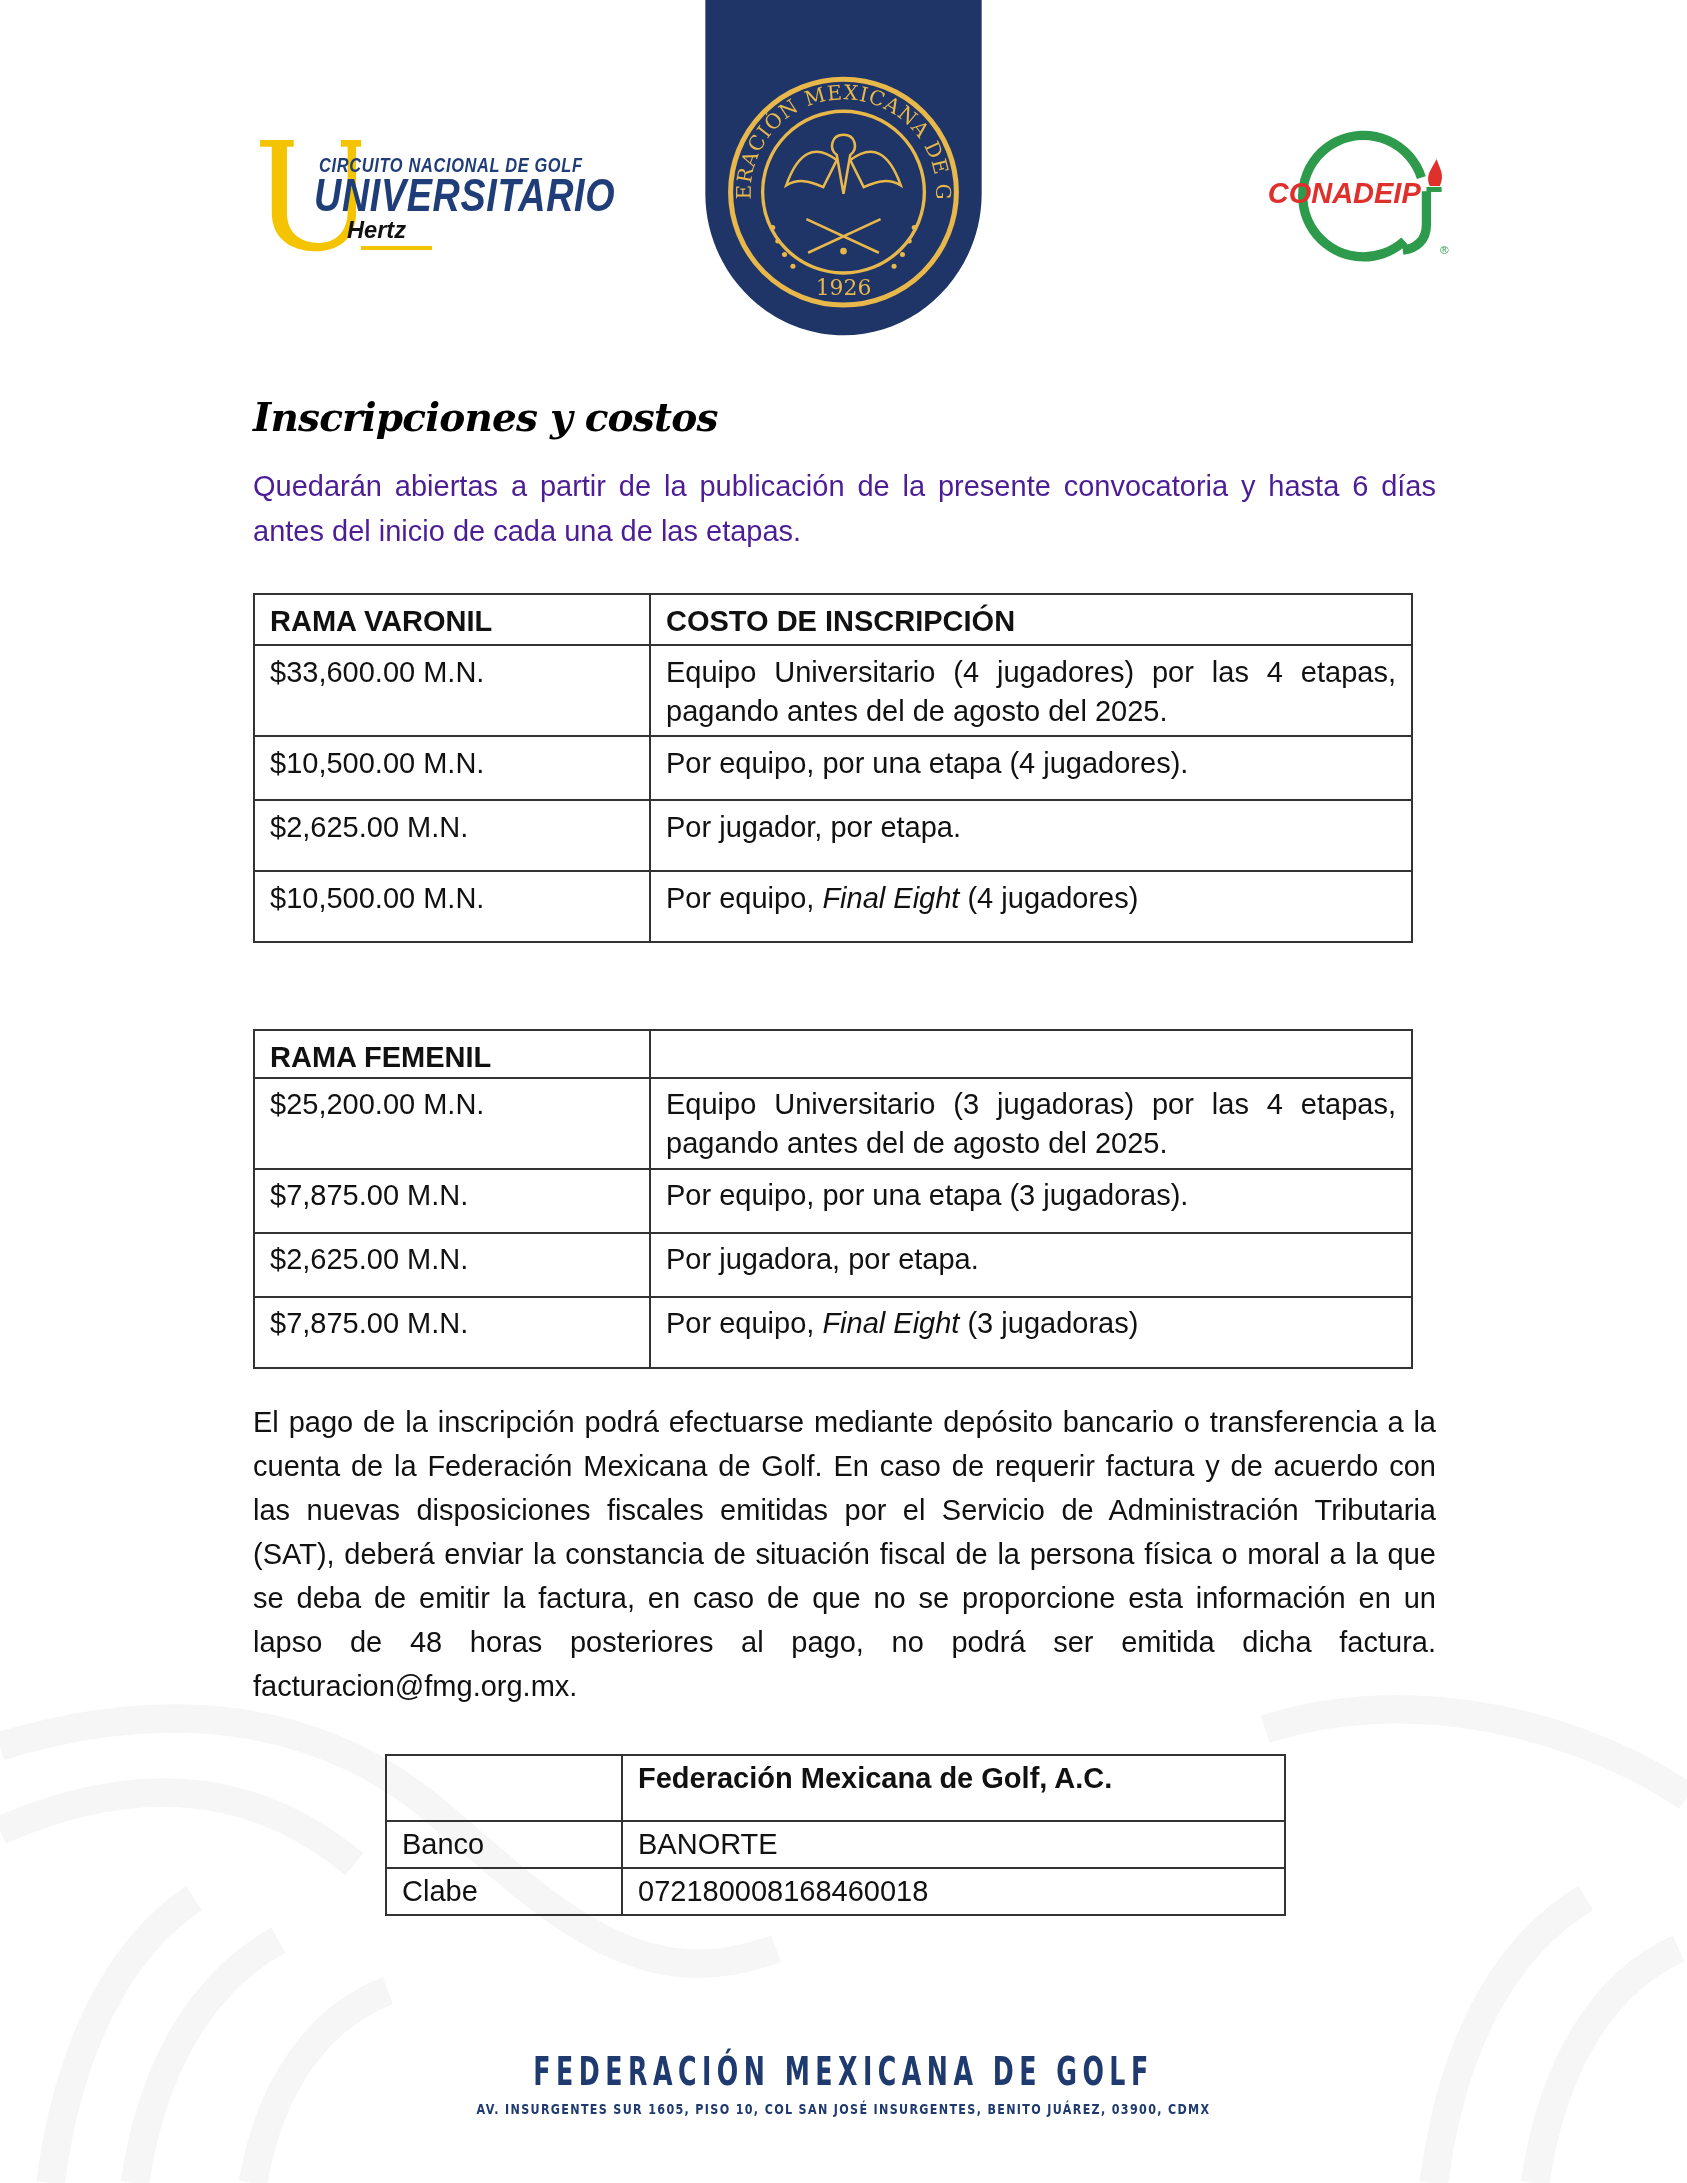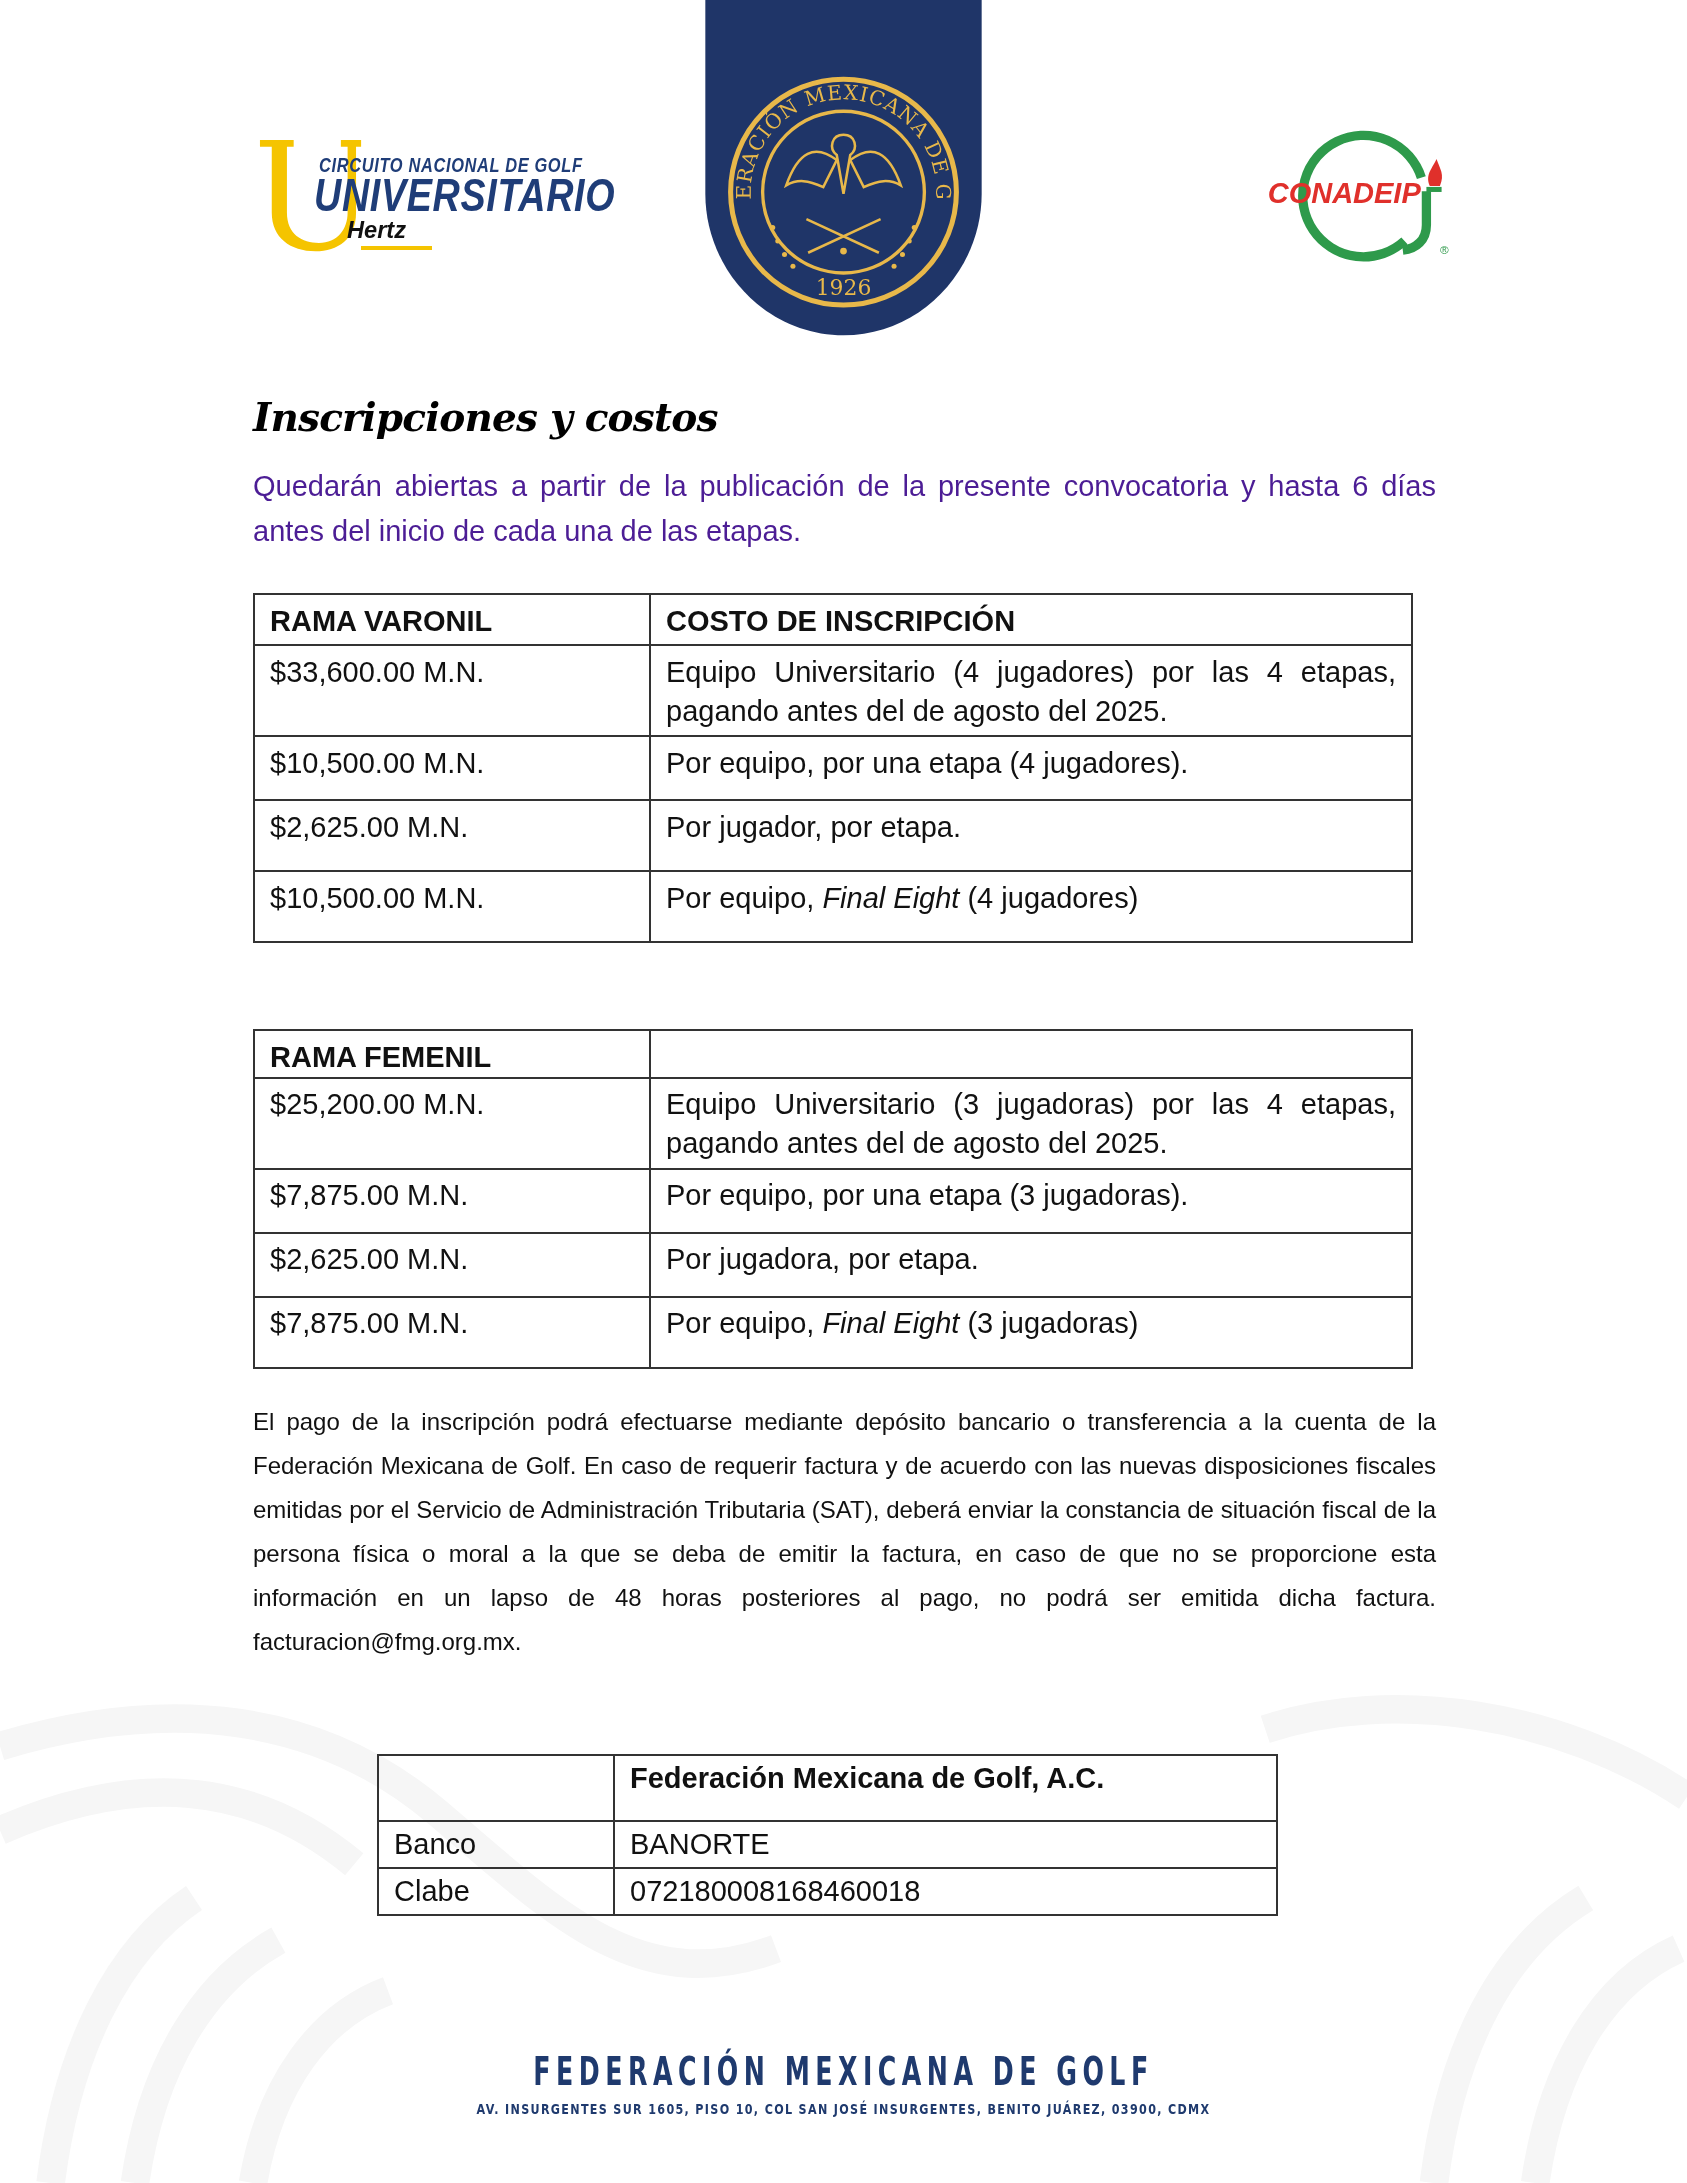--- a/index.html
+++ b/index.html
@@ -35,23 +35,23 @@
     .t-varonil { top: 593px; }
     .t-femenil { top: 1029px; padding-left: 36px; }
     .r-head-v { height: 51px; }
     .r-tall { height: 91px; }
     .r-mid { height: 64px; }
     .r-mid2 { height: 71px; }
     .r-last { height: 71px; }
     .r-head-f { height: 47px; }
     em.fe { font-style: italic; }
 
-    .payment { position: absolute; left: 253px; top: 1400px; width: 1183px; font-size: 24px; line-height: 44px; text-align: justify; color: #111; z-index: 1; }
-
-    table.bank { position: absolute; left: 377px; top: 1754px; width: 901px; border-collapse: collapse; z-index: 1; }
+    .payment { position: absolute; left: 253px; top: 1400px; width: 1183px; font-size: 29px; line-height: 44px; text-align: justify; color: #111; z-index: 1; }
+
+    table.bank { position: absolute; left: 385px; top: 1754px; width: 901px; border-collapse: collapse; z-index: 1; }
     table.bank td { border: 2.5px solid #333; font-size: 29px; line-height: 34px; padding: 5px 15px; color: #111; vertical-align: top; }
     table.bank td.bc1 { width: 236px; margin-left: 8px; }
     table.bank .bh td { height: 66px; }
     table.bank .bh td.bold { font-weight: bold; }
     table.bank .br td { height: 47px; }
 
     .footer { position: absolute; left: 0; top: 2048px; width: 1687px; text-align: center; z-index: 1; }
     .footer-org { font-family: "DejaVu Sans Condensed", "DejaVu Sans", sans-serif; font-weight: bold; font-size: 39px; color: #1f3a6e; letter-spacing: 7.6px; transform: scaleX(0.72); line-height: 47px; white-space: nowrap; }
     .footer-addr { margin-top: 5px; font-family: "DejaVu Sans", sans-serif; font-weight: bold; font-size: 14.3px; color: #1f3a6e; letter-spacing: 1.7px; transform: scaleX(0.78); line-height: 18.6px; white-space: nowrap; }
   </style>

